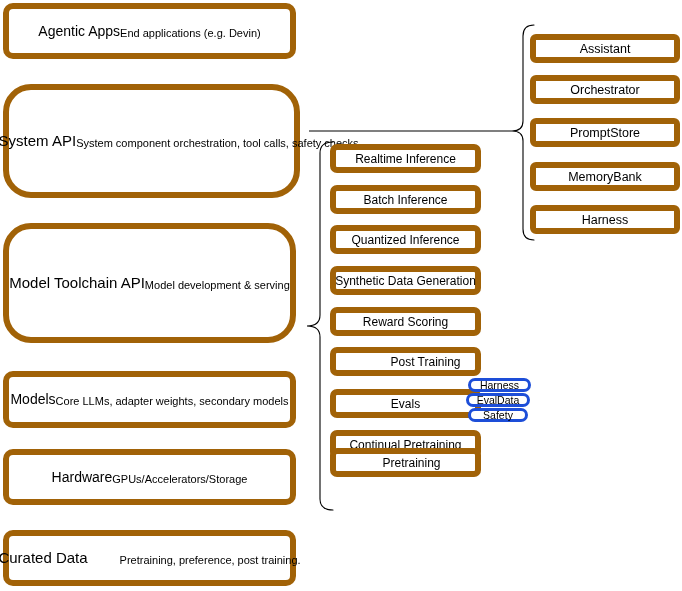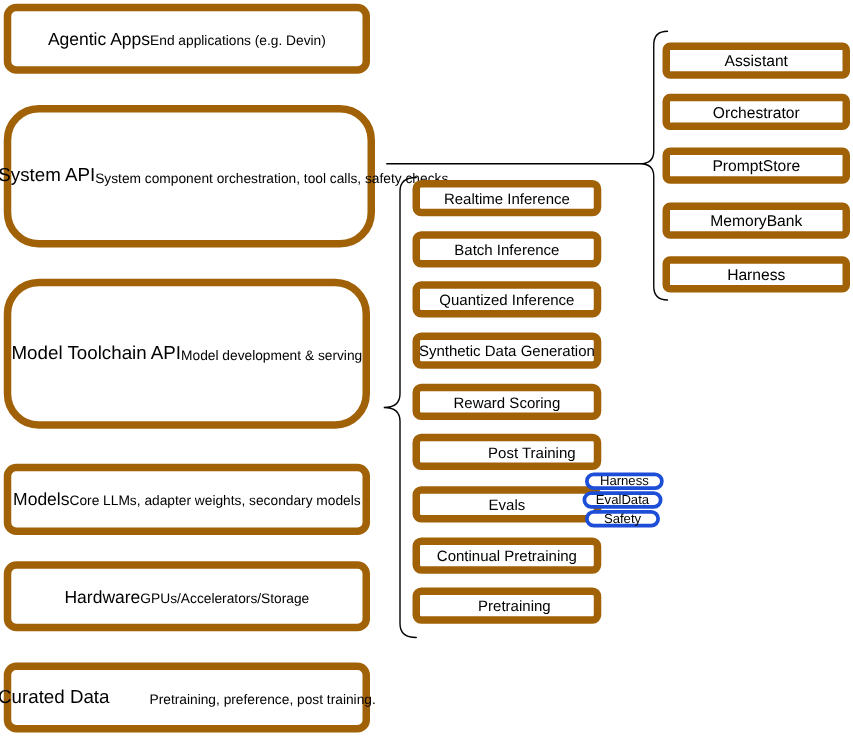--- a/index.html
+++ b/index.html
@@ -121,21 +121,21 @@
   </div>
   <div class="box svc" style="top:347px;padding-left:40px;">
     <span>Post Training</span>
   </div>
   <div class="box svc" style="top:389px;">
     <span>Evals</span>
   </div>
   <div class="box svc" style="top:430px;">
     <span>Continual Pretraining</span>
   </div>
-  <div class="box svc" style="top:470px;padding-left:12px;">
+  <div class="box svc" style="top:448px;padding-left:12px;">
     <span>Pretraining</span>
   </div>
 
   <div class="pill" style="left:468px;top:378px;width:63px;height:14px;">
     <span>Harness</span>
   </div>
   <div class="pill" style="left:466px;top:393px;width:64px;height:14px;">
     <span>EvalData</span>
   </div>
   <div class="pill" style="left:468px;top:408px;width:60px;height:14px;">

